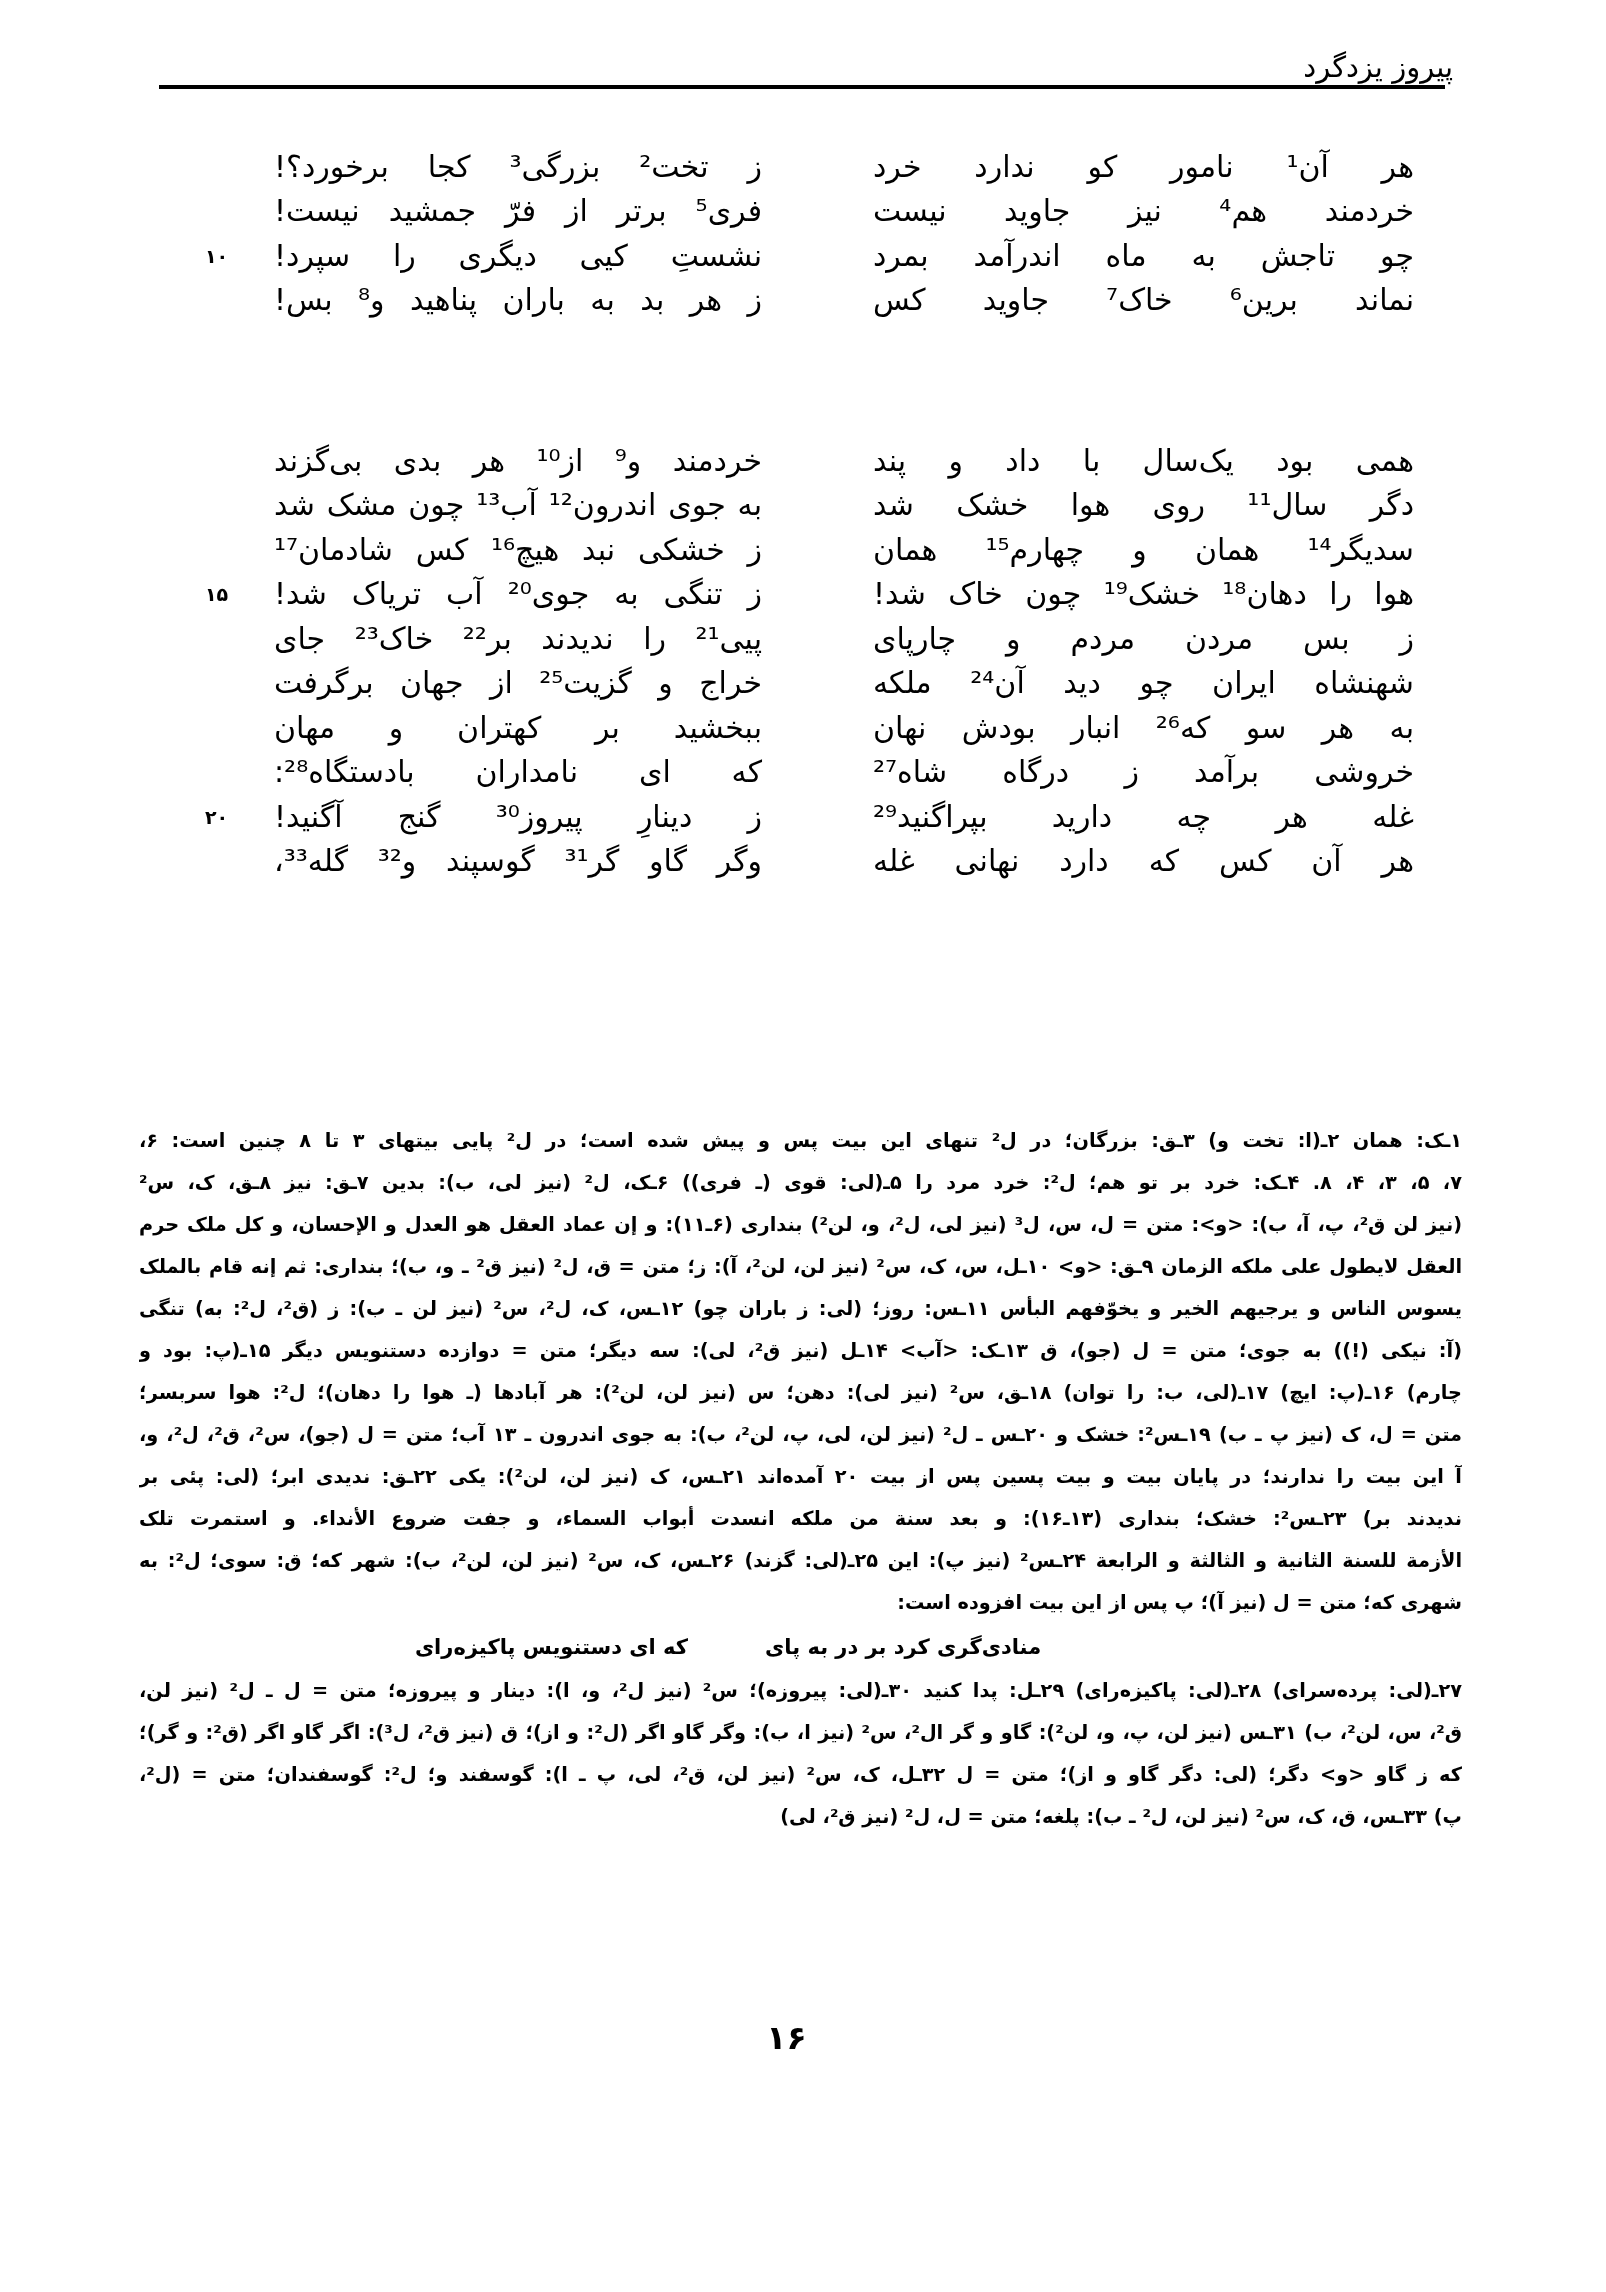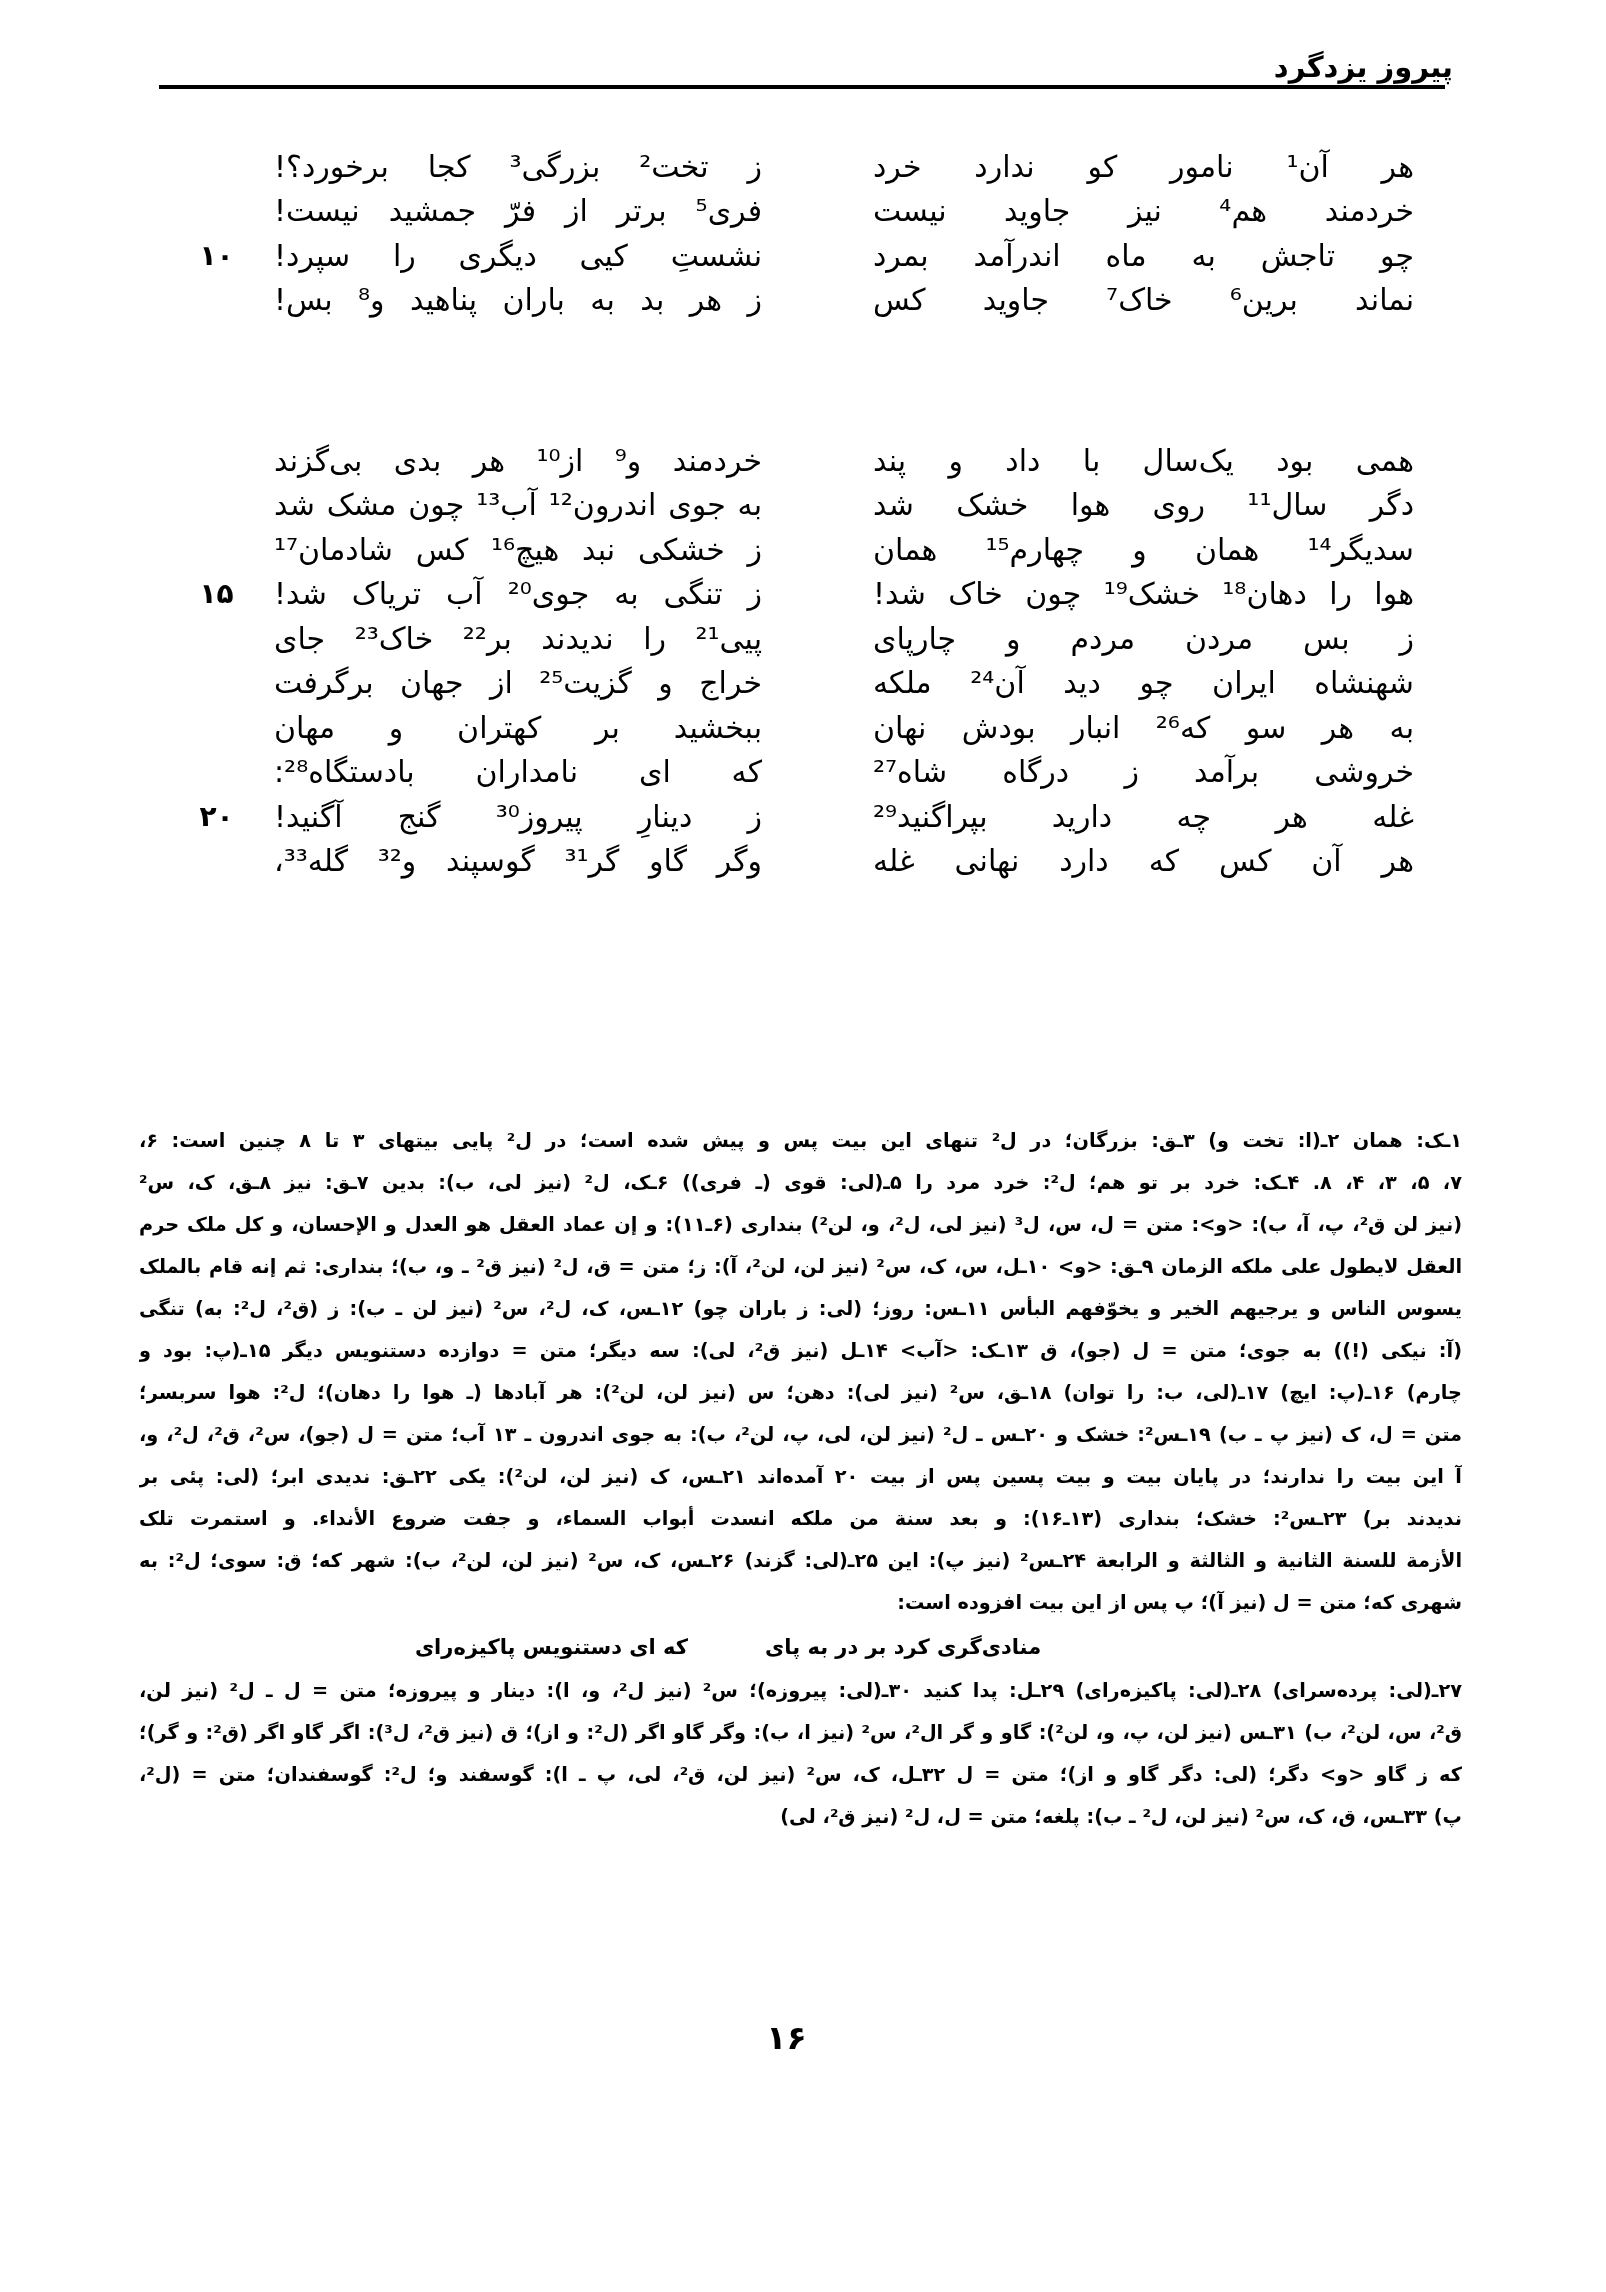--- a/index.html
+++ b/index.html
@@ -4,21 +4,21 @@
 <style>
   html, body { margin: 0; padding: 0; background: #ffffff; }
   body {
     width: 1607px; height: 2292px; position: relative; overflow: hidden;
     font-family: "DejaVu Sans", sans-serif; color: #000;
   }
   .page { position: absolute; inset: 0; }
 
   .running-head {
     position: absolute; top: 50px; right: 154px;
-    font-size: 29px; font-weight: bold; direction: rtl;
+    font-size: 29px; font-weight: normal; direction: rtl;
   }
   .head-rule {
     position: absolute; top: 85px; left: 159px; width: 1286px; height: 3.9px;
     background: #000;
   }
 
   .verse-block { position: absolute; direction: rtl; }
   .verse-block.block-1 { top: 145px; }
   .verse-block.block-2 { top: 439px; }
 
@@ -27,21 +27,21 @@
     position: absolute; top: 0; height: 44px; line-height: 44px;
     font-size: 30px; font-weight: normal; white-space: nowrap;
     text-align: justify; text-align-last: justify;
   }
   .hemistich.line2 { top: 44px; }
   .right-col { right: 193px; width: 541px; }
   .left-col { right: 845px; width: 488px; }
 
   .verse-num {
     position: absolute; right: 1371px; width: 39px; text-align: center;
-    font-size: 28px; font-weight: bold; line-height: 44px; top: 0;
+    font-size: 19px; font-weight: bold; line-height: 44px; top: 0;
   }
 
   .footnotes {
     position: absolute; top: 1120px; right: 145px; width: 1323px;
     direction: rtl; font-size: 19.3px; font-weight: bold; line-height: 42px;
   }
   .fn-line { text-align: justify; text-align-last: justify; white-space: nowrap; height: 42px; overflow: hidden; }
   .fn-quoted {
     display: flex; justify-content: center; gap: 77px; height: 46px; line-height: 46px;
     font-size: 21px; margin-right: 145px; text-align-last: auto;

